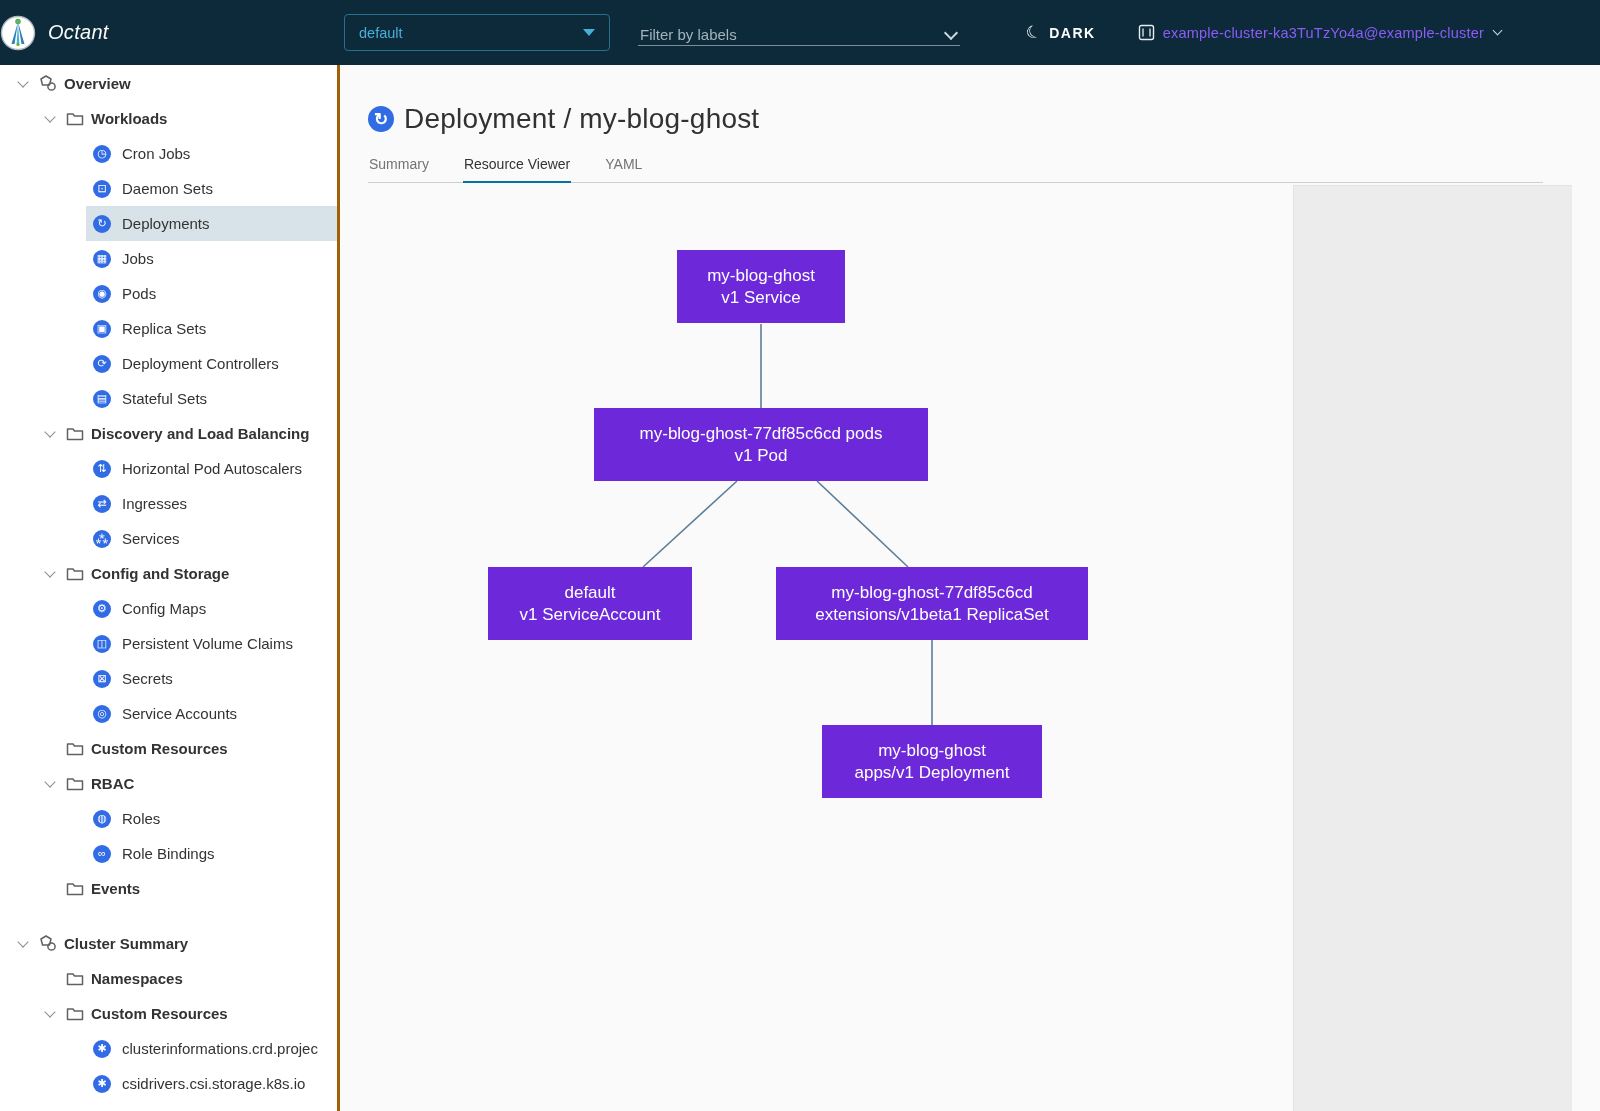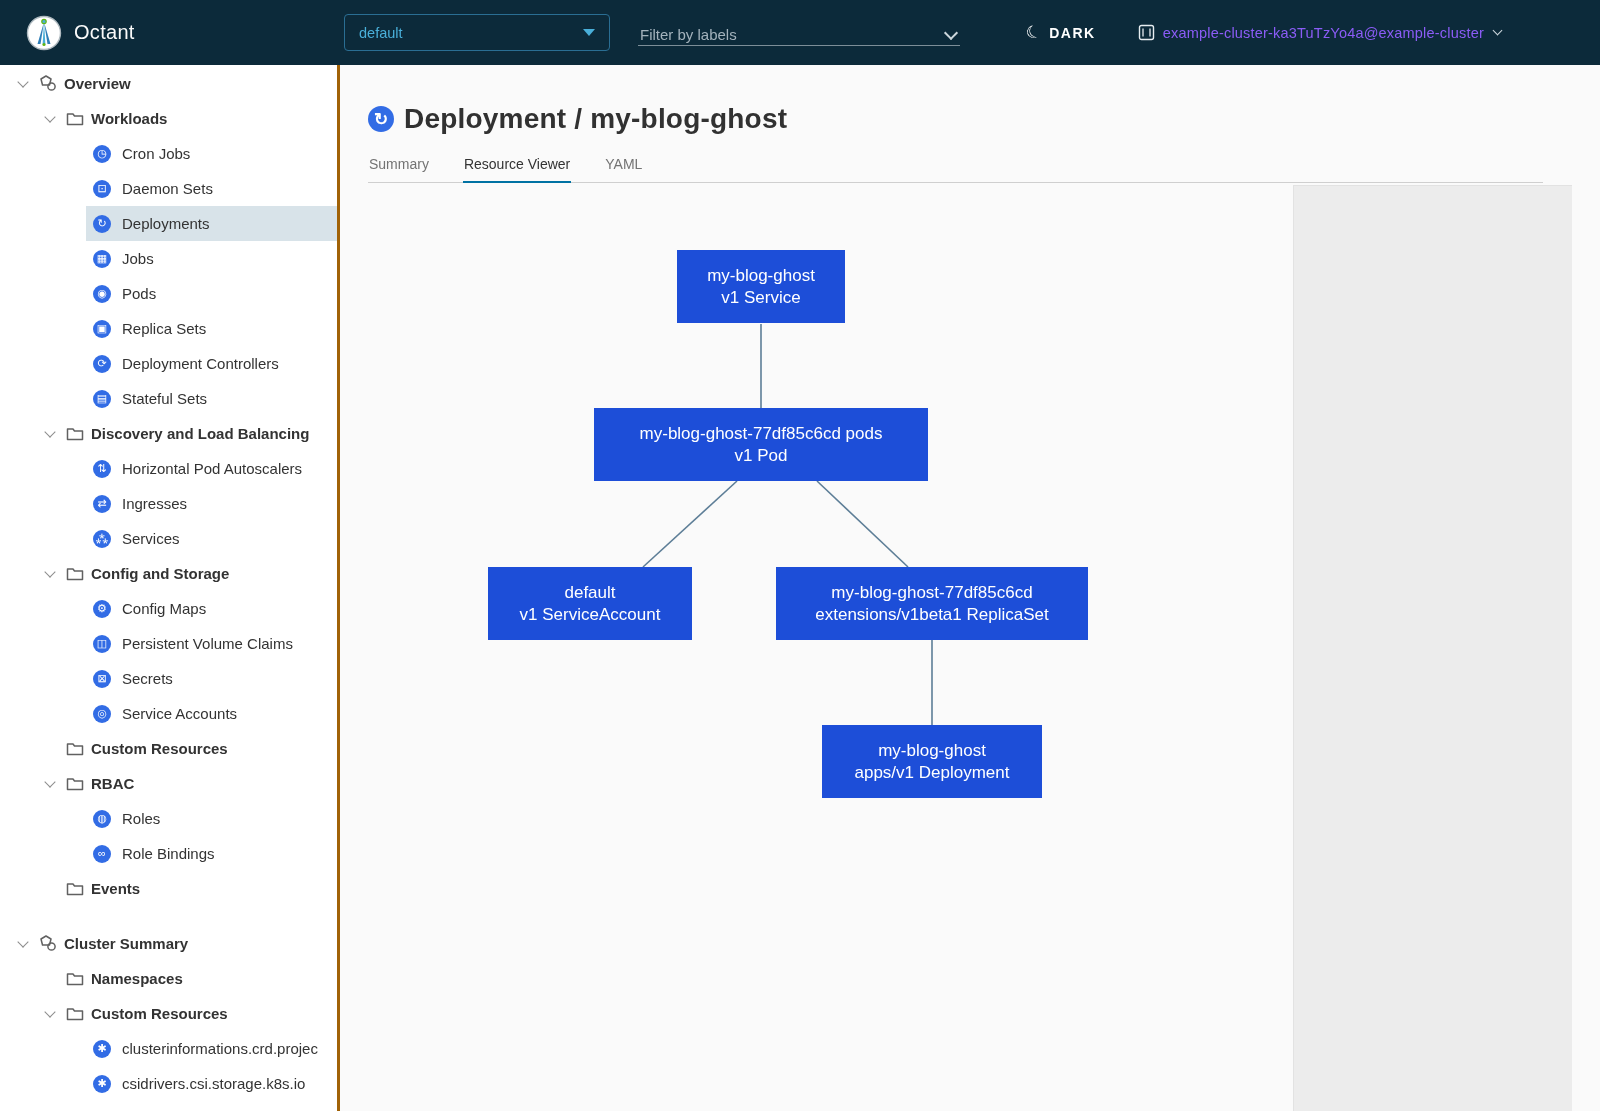--- a/index.html
+++ b/index.html
@@ -2,21 +2,21 @@
 <html><head>
 <meta charset="utf-8">
 <style>
   * { margin:0; padding:0; box-sizing:border-box; }
   html,body { width:1600px; height:1111px; overflow:hidden;
     font-family:"Liberation Sans", sans-serif; background:#fafafa; }
   .app { width:1600px; height:1111px; display:flex; flex-direction:column; }
 
   
   .header { height:65px; background:#0c2a3a; display:flex; align-items:center; flex-shrink:0; color:#fff; }
-  .brand { display:flex; align-items:center; gap:12px; padding-left:26px; width:340px; flex-shrink:0; }
+  .brand { display:flex; align-items:center; gap:12px; width:340px; flex-shrink:0;font-style:italic; }
   .brand-name { font-size:20px; font-weight:400; letter-spacing:.3px; color:#fafafa; }
   .ns-select { width:266px; height:37px; border:1px solid #2a6e93; border-radius:4px;
     display:flex; align-items:center; justify-content:space-between; padding:0 14px;
     color:#49afd9; font-size:14.5px; cursor:pointer; margin-left:4px; }
   .ns-caret { width:0; height:0; border-left:6px solid transparent; border-right:6px solid transparent;
     border-top:7px solid #49afd9; }
   .label-filter { margin-left:28px; width:322px; position:relative; }
   .label-filter input { width:100%; background:transparent; border:none; border-bottom:1px solid #7d8e98;
     color:#cdd7dc; font-size:15px; padding:6px 24px 2px 2px; outline:none; font-family:"Liberation Sans",sans-serif; }
   .label-filter input::placeholder { color:#a3b2bc; }
@@ -51,30 +51,30 @@
     display:flex; align-items:center; justify-content:center; font-size:11px; line-height:1;
     margin-right:11px; flex-shrink:0; }
   .gap-before { margin-top:20px; }
   .clipped { overflow:hidden; }
 
   
   .main { flex:1; position:relative; background:#fafafa; min-width:0; }
   .page-title-row { position:absolute; top:38px; left:28px; display:flex; align-items:center; gap:10px; }
   .title-icon { width:26px; height:26px; border-radius:50%; background:#326ce5; color:#fff;
     display:flex; align-items:center; justify-content:center; font-size:17px; font-weight:700; }
-  .page-title { font-size:28px; font-weight:700; color:#313131; letter-spacing:.2px; }
+  .page-title { font-size:28px; font-weight:400; color:#313131; letter-spacing:.2px; }
   .tabs { position:absolute; top:85px; left:28px; width:1175px; border-bottom:1px solid #cfcfcf;
     display:flex; gap:33px; }
   .tab { font-size:14px; padding:6px 1px 9px 1px; color:#737373; cursor:pointer; }
   .tab.active { color:#333; border-bottom:3px solid #0072a3; margin-bottom:-2px; }
 
   
   .viewer { position:absolute; top:118px; left:0; right:0; bottom:0; background:#fafafa; }
   .edges { position:absolute; inset:0; width:100%; height:100%; }
-  .gnode { position:absolute; background:#1d4ed8; color:#fff; display:flex; flex-direction:column;
+  .gnode { position:absolute; background:#6d28d9; color:#fff; display:flex; flex-direction:column;
     align-items:center; justify-content:center; font-size:17px; line-height:1.25; 
     cursor:pointer; }
   .gnode span { display:block; }
   .n-service { left:337px; top:67px;  width:168px; height:73px; }
   .n-pod     { left:254px; top:225px; width:334px; height:73px; }
   .n-sa      { left:148px; top:384px; width:204px; height:73px; }
   .n-rs      { left:436px; top:384px; width:312px; height:73px; }
   .n-deploy  { left:482px; top:542px; width:220px; height:73px; }
   .side-panel { position:absolute; left:953px; top:2px; width:279px; bottom:0;
     background:#ececec; border-left:1px solid #e2e2e2; border-top:1px solid #e2e2e2; }

